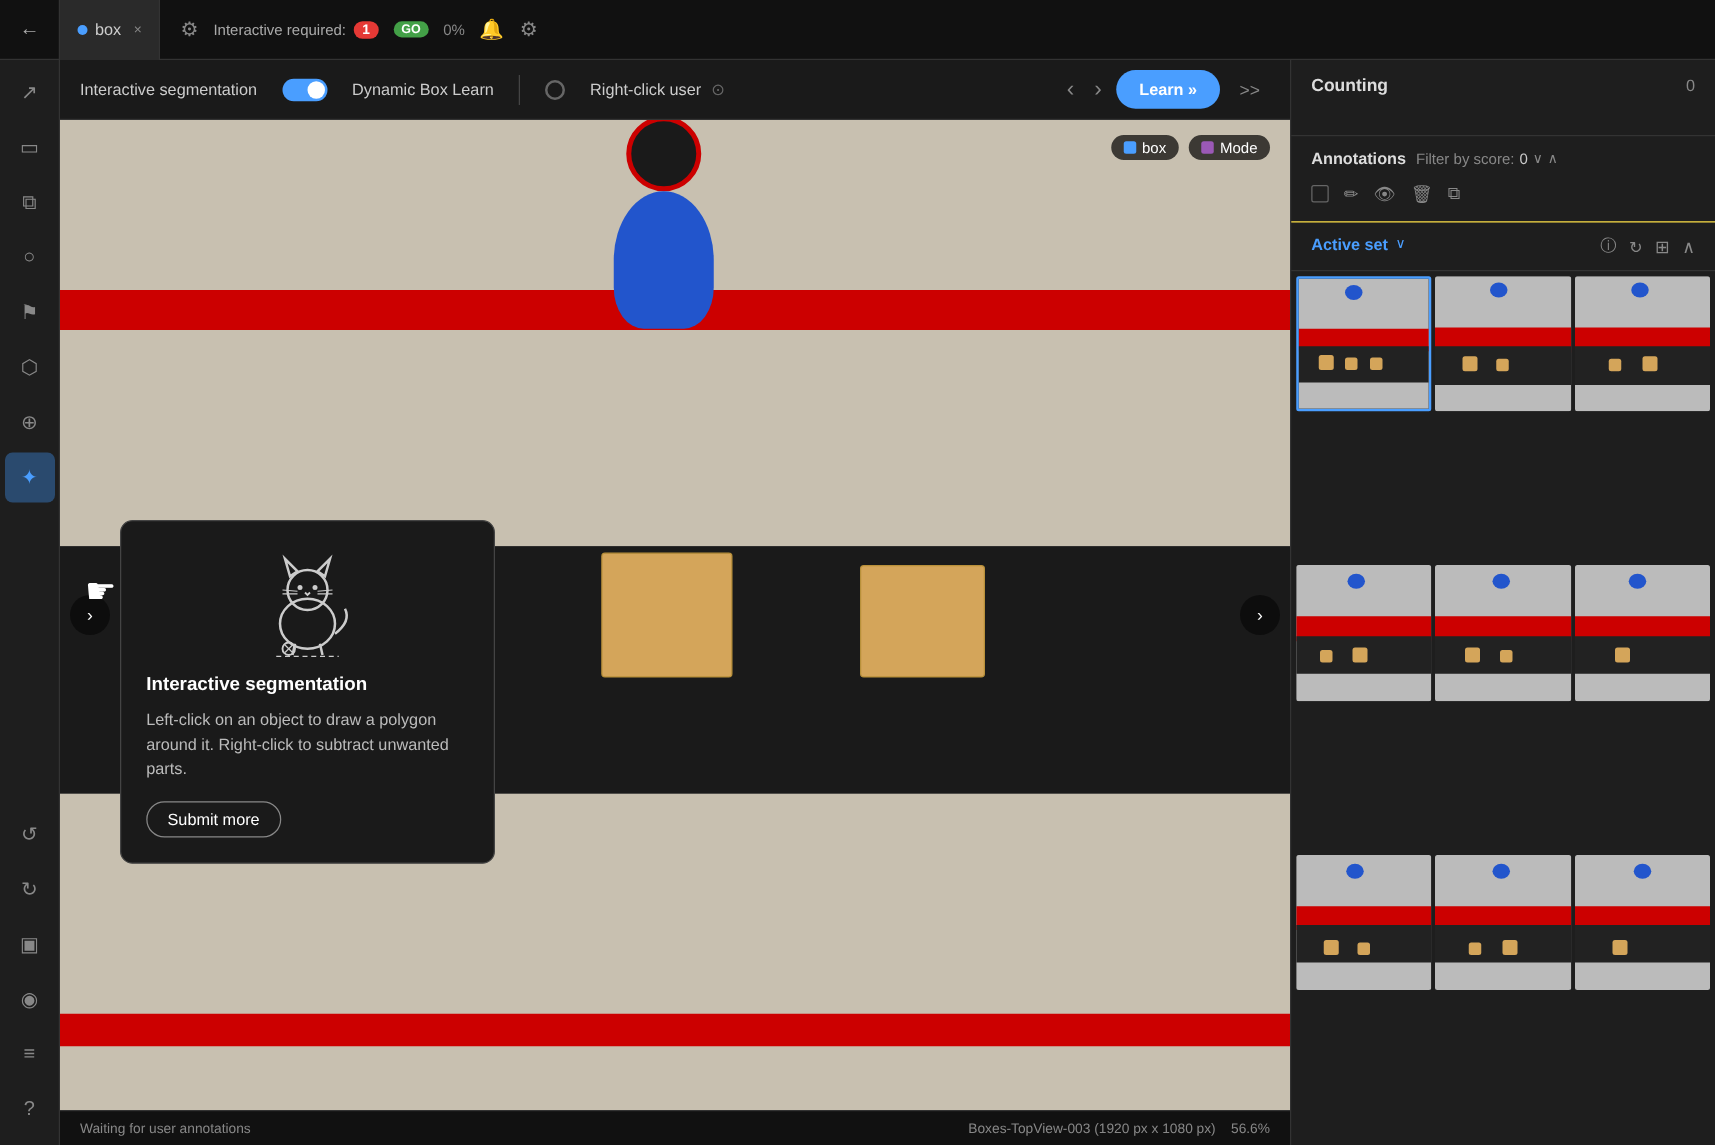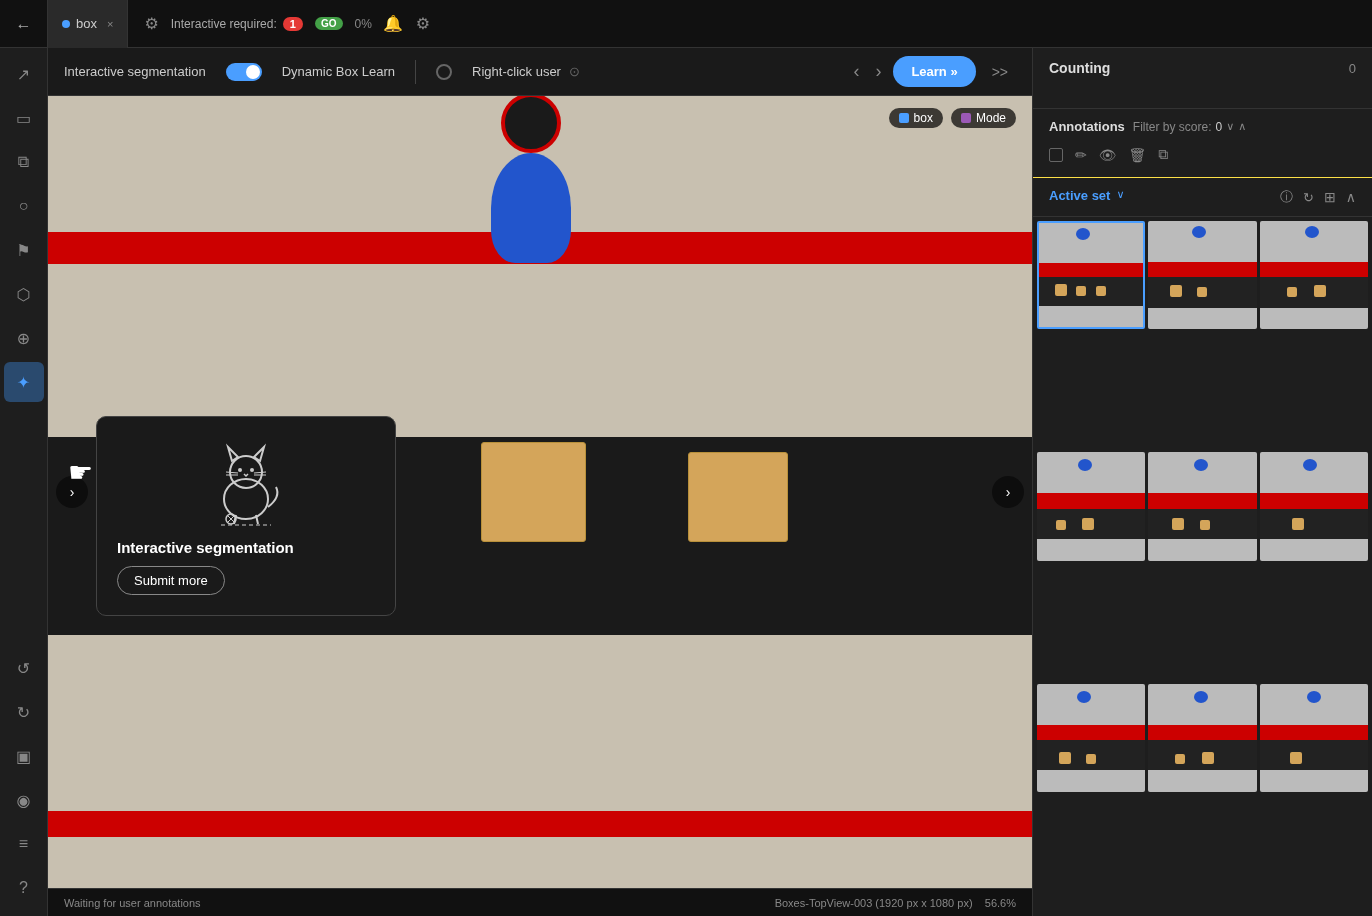--- a/index.html
+++ b/index.html
@@ -484,20 +484,21 @@
           <circle cx="25" cy="82" r="5" stroke="#ccc" stroke-width="1.5" fill="none"></circle>
           <line x1="22" y1="79" x2="28" y2="85" stroke="#ccc" stroke-width="1"></line>
           <line x1="28" y1="79" x2="22" y2="85" stroke="#ccc" stroke-width="1"></line>
 
           <line x1="30" y1="78" x2="28" y2="87" stroke="#ccc" stroke-width="2"></line>
           <line x1="50" y1="78" x2="52" y2="87" stroke="#ccc" stroke-width="2"></line>
 
           <line x1="15" y1="88" x2="65" y2="88" stroke="#ccc" stroke-width="1" stroke-dasharray="4,3"></line>
         </svg>
         <div class="tooltip-title">Interactive segmentation</div>
+        <div class="tooltip-desc">Left-click on an object to draw a polygon around it. Right-click to subtract unwanted parts.</div>
         <button class="learn-more-btn">
           <span>Submit more</span>
         </button>
       </div>
 
       <div class="cursor-hand">☛</div>
 
     </div>
 
     <div class="status-bar">

